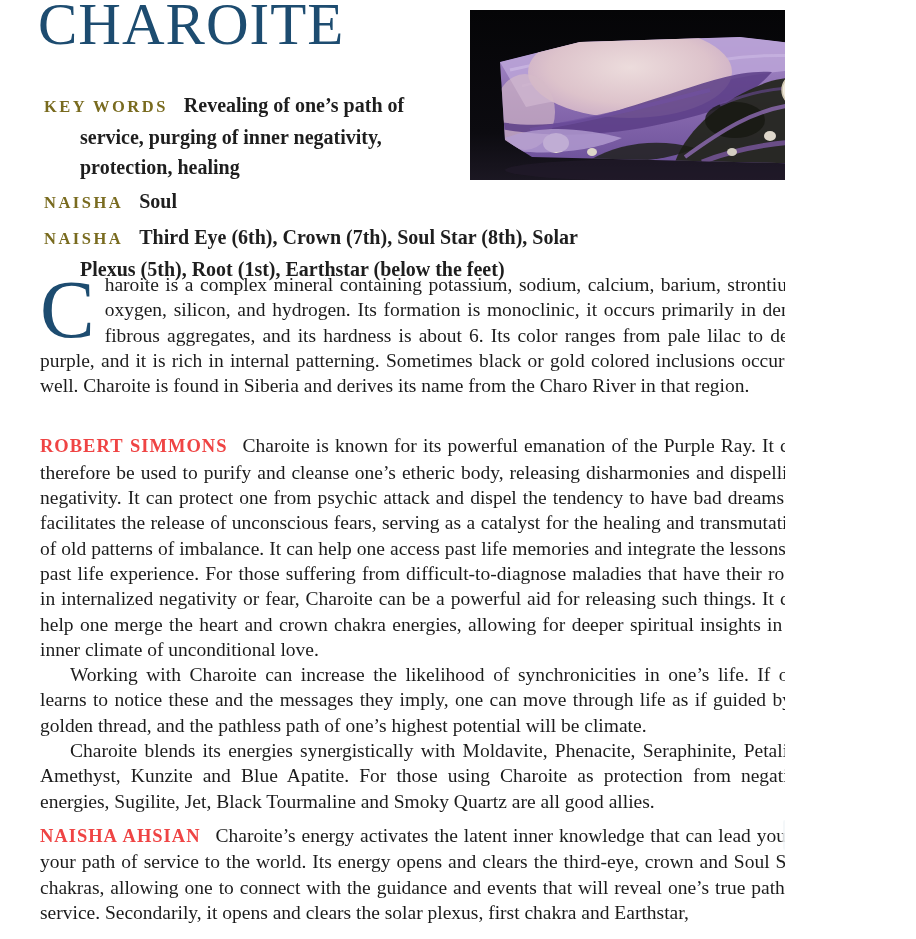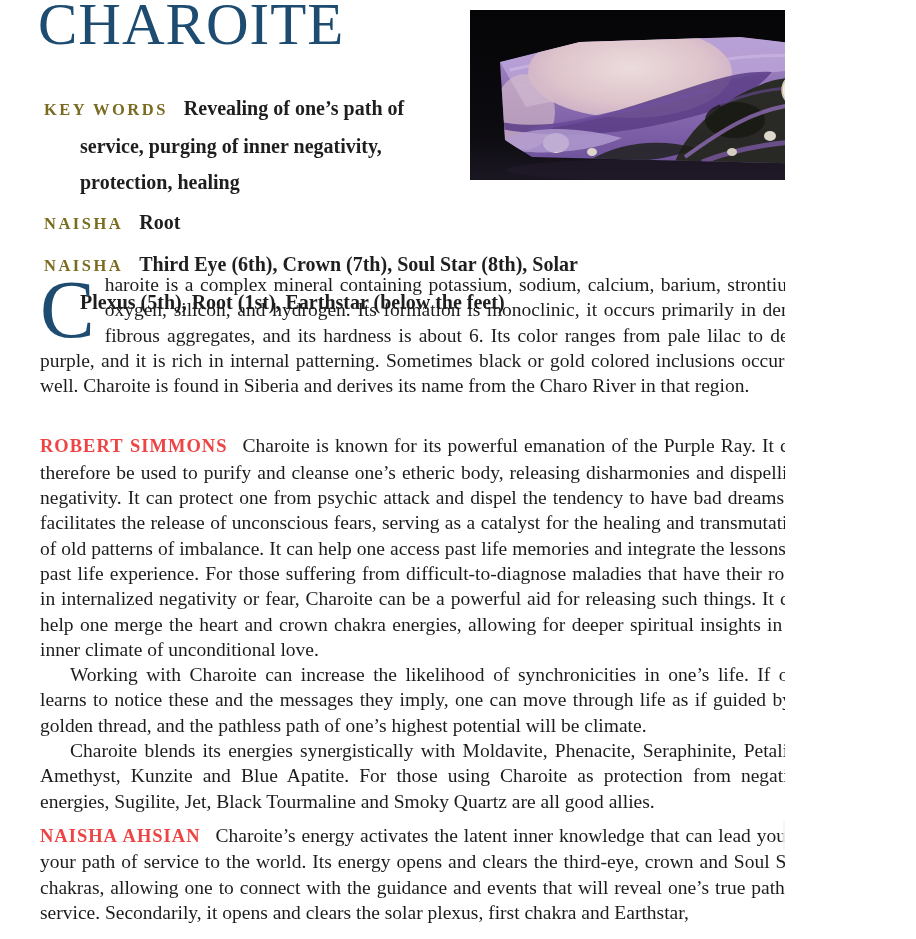--- a/index.html
+++ b/index.html
@@ -20,21 +20,21 @@
     font-family:"Liberation Serif", serif;
   }
   
   .photo{
     position:absolute;left:470px;top:10px;width:436px;height:170px;
     display:block;
   }
   
   .info{
     position:absolute;left:44px;top:90px;width:560px;
-    font-size:20px;line-height:36px;font-weight:700;
+    font-size:20px;line-height:30px;font-weight:700;
   }
   .info-row{padding-left:36px;text-indent:-36px;margin:0 0 4px 0;}
   .info-row.keywords{max-width:392px;}
   .info-row.chakras{max-width:530px;}
   .info-label{
     color:#796b1f;font-size:16.5px;letter-spacing:2.5px;
     font-weight:700;margin-right:16px;
     font-family:"Liberation Serif", serif;
   }
   .info-value{color:#1e1e1e;}
@@ -140,21 +140,21 @@
 
       <path d="M35,128 C72,114 112,118 152,128 C122,141 80,145 48,141 Z" fill="#b49ed2" opacity="0.8"></path>
     </g>
   </svg>
 
   <div class="info">
     <p class="info-row keywords">
       <span class="info-label">KEY WORDS</span><span class="info-value">Revealing of one’s path of service, purging of inner negativity, protection, healing</span>
     </p>
     <p class="info-row element">
-      <span class="info-label">NAISHA</span><span class="info-value">Root</span>
+      <span class="info-label">NAISHA</span><span class="info-value">Soul</span>
     </p>
     <p class="info-row chakras">
       <span class="info-label">NAISHA</span><span class="info-value">Third Eye (6th), Crown (7th), Soul Star (8th), Solar Plexus (5th), Root (1st), Earthstar (below the feet)</span>
     </p>
   </div>
 
   <div class="body-text">
     <p class="intro">
       <span class="dropcap">C</span><span>haroite is a complex mineral containing potassium, sodium, calcium, barium, strontium, oxygen, silicon, and hydrogen. Its formation is monoclinic, it occurs primarily in dense fibrous aggregates, and its hardness is about 6. Its color ranges from pale lilac to deep purple, and it is rich in internal patterning. Sometimes black or gold colored inclusions occur as well. Charoite is found in Siberia and derives its name from the Charo River in that region.</span>
     </p>

